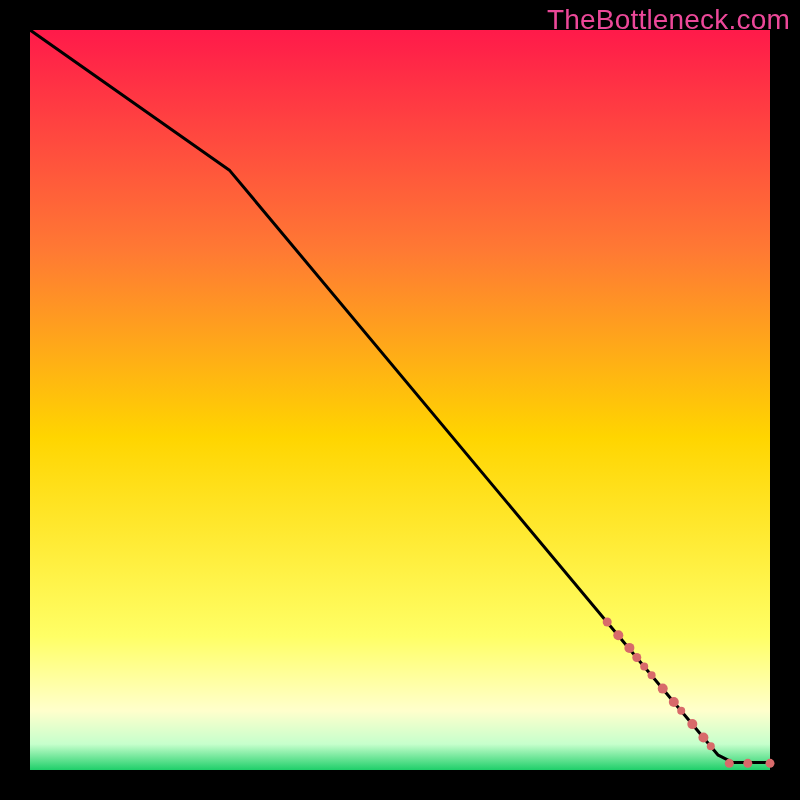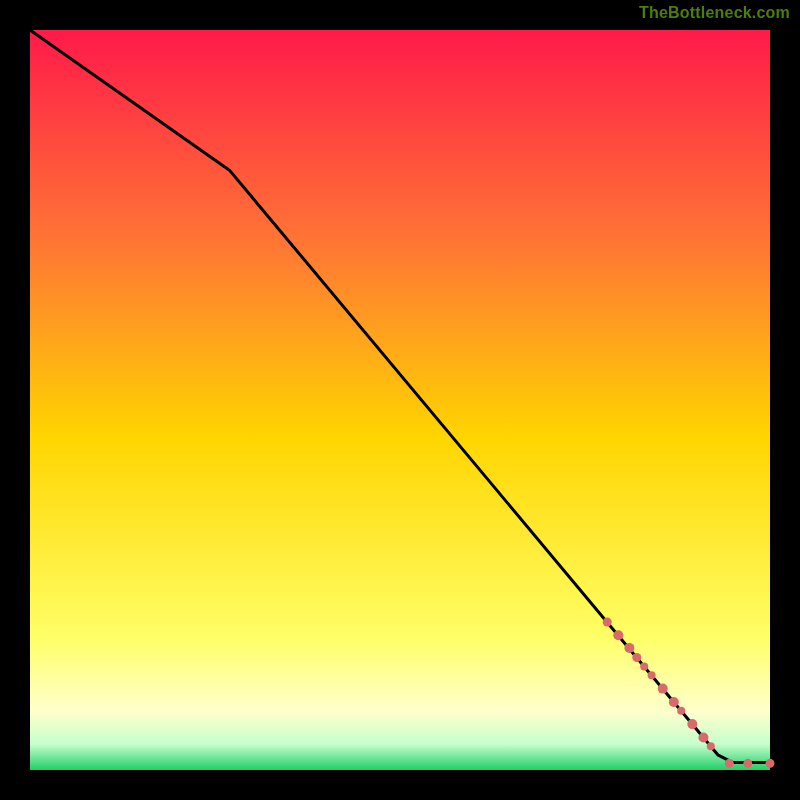--- a/index.html
+++ b/index.html
@@ -13,24 +13,24 @@
   .container {
     position: relative;
     width: 800px;
     height: 800px;
     background: #000;
   }
   .watermark {
     position: absolute;
     top: 4px;
     right: 10px;
-    color: #4d7c0f;
+    color: #ec4899;
     font-family: Arial, Helvetica, sans-serif;
-    font-size: 16px;
-    font-weight: 700;
+    font-size: 28px;
+    font-weight: 400;
     letter-spacing: 0.2px;
     z-index: 3;
   }
   svg {
     position: absolute;
     top: 0;
     left: 0;
   }
 </style>
 </head>

